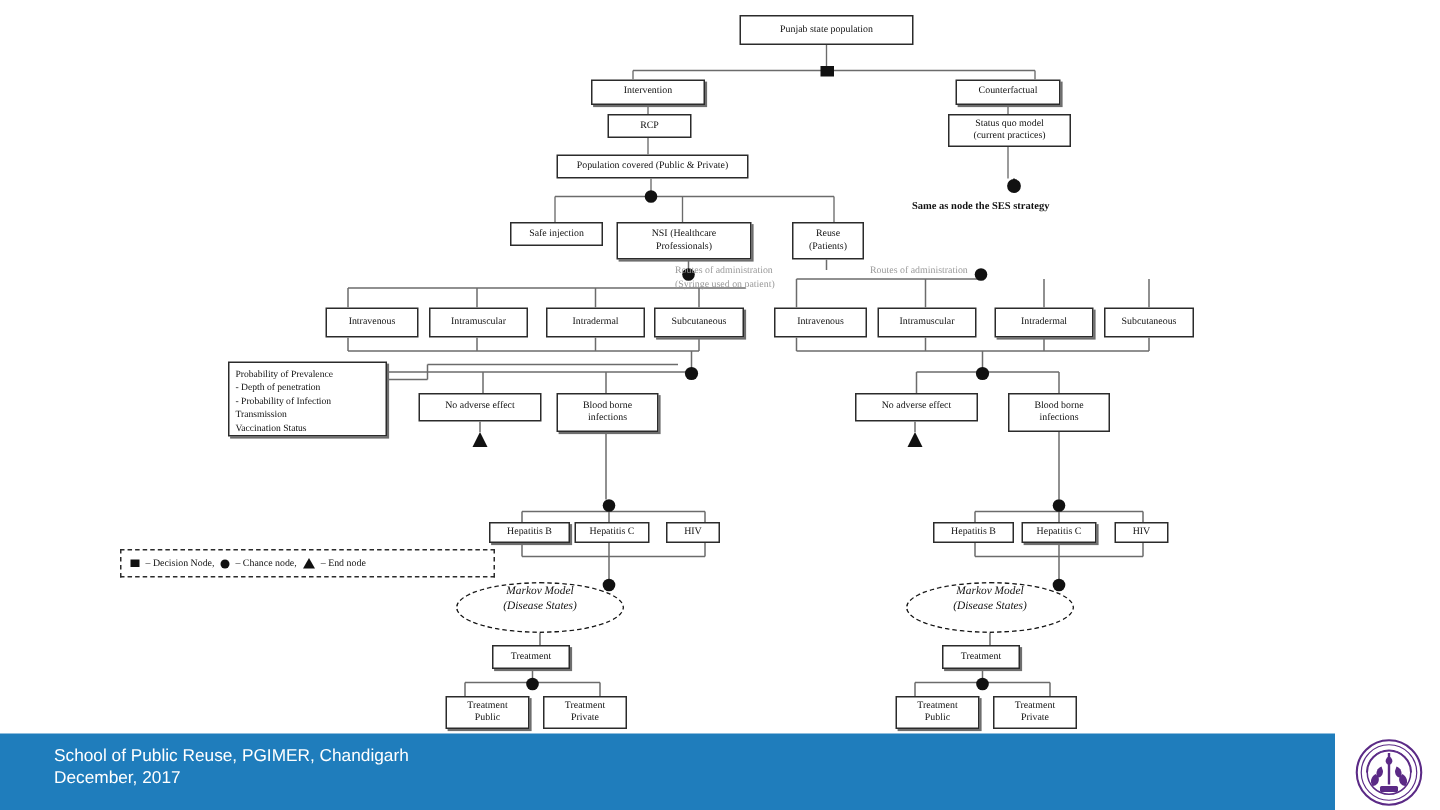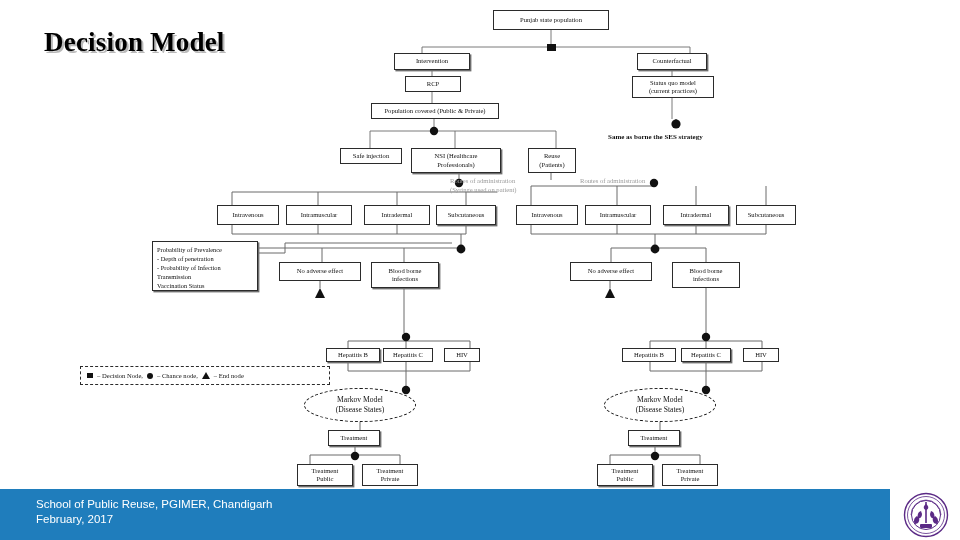--- a/index.html
+++ b/index.html
@@ -66,41 +66,40 @@
     font-family:"Liberation Serif", serif;font-size:6.4px;color:#111;
     line-height:9px;padding:3px 4px;text-align:left;
   }
   .listbox div{white-space:nowrap;}
 
   .oval{
     position:absolute;box-sizing:border-box;
     border:1.3px dashed #161616;border-radius:50%;
     background:#fff;
     font-family:"Liberation Serif", serif;font-size:7.6px;color:#111;
-    display:flex;flex-direction:column;align-items:center;justify-content:center;
-    line-height:10px;text-align:center;
+    display:flex;flex-direction:column;align-items:center;
+    line-height:10px;text-align:center;font-style:italic;
   }
 
   #legend{
     position:absolute;left:80px;top:366px;width:250px;height:19px;
     box-sizing:border-box;border:1px dashed #2b2b2b;background:#fff;
     display:flex;align-items:center;gap:4px;padding:0 6px;
     font-family:"Liberation Serif", serif;font-size:6.6px;color:#111;
     white-space:nowrap;
   }
   .lg-sq{width:6px;height:5px;background:#111;display:inline-block;}
   .lg-ci{width:6px;height:6px;background:#111;border-radius:50%;display:inline-block;}
   .lg-tr{width:0;height:0;border-left:4px solid transparent;border-right:4px solid transparent;border-bottom:7px solid #111;display:inline-block;}
 </style>
 </head>
 <body>
 
 <div id="slide">
 
-  <div id="title">Decision Model</div>
 
   <div id="diagram">
 
     <svg id="lines" viewBox="0 0 960 500">
       <g stroke="#6b6b6b" stroke-width="0.9" fill="none">
 
         <path d="M551,30 L551,47"></path>
         <path d="M422,47 L690,47"></path>
         <path d="M422,47 L422,53"></path>
         <path d="M690,47 L690,53"></path>
@@ -256,21 +255,21 @@
 
     <div class="node shadow" style="left:637px;top:53px;width:70px;height:17px;">
       <span>Counterfactual</span>
     </div>
 
     <div class="node" style="left:632px;top:76px;width:82px;height:22px;flex-direction:column;">
       <span class="l2">Status quo model</span>
       <span class="l2">(current practices)</span>
     </div>
 
-    <div class="plain bold" style="left:608px;top:133px;">Same as borne the SES strategy</div>
+    <div class="plain bold" style="left:608px;top:133px;">Same as node the SES strategy</div>
 
     <div class="node" style="left:340px;top:148px;width:62px;height:16px;">
       <span>Safe injection</span>
     </div>
 
     <div class="node shadow" style="left:411px;top:148px;width:90px;height:25px;flex-direction:column;">
       <span class="l2">NSI (Healthcare</span>
       <span class="l2">Professionals)</span>
     </div>
 
@@ -393,21 +392,21 @@
       <span>– Chance node,</span>
       <span class="lg-tr"></span>
       <span>– End node</span>
     </div>
 
   </div>
 
   <div id="footer-band"></div>
   <div id="footer-text">
     <div>School of Public Reuse, PGIMER, Chandigarh</div>
-    <div>February, 2017</div>
+    <div>December, 2017</div>
   </div>
 
   <div id="logo">
     <svg width="46" height="46" viewBox="0 0 46 46" aria-hidden="true">
       <circle cx="23" cy="23" r="21.5" fill="none" stroke="#5b2a86" stroke-width="1.4"></circle>
       <circle cx="23" cy="23" r="18.5" fill="none" stroke="#5b2a86" stroke-width="0.8"></circle>
       <circle cx="23" cy="23" r="14.5" fill="#ffffff" stroke="#5b2a86" stroke-width="1"></circle>
       <path d="M23,10 L23,31" stroke="#5b2a86" stroke-width="1.6"></path>
       <path d="M23,12 c-3,2 -3,5 0,6 c3,-1 3,-4 0,-6 z" fill="#5b2a86"></path>
       <path d="M18,19 c-3,1 -4,4 -3,7 c2,1 4,-1 4,-4 z" fill="#5b2a86"></path>

